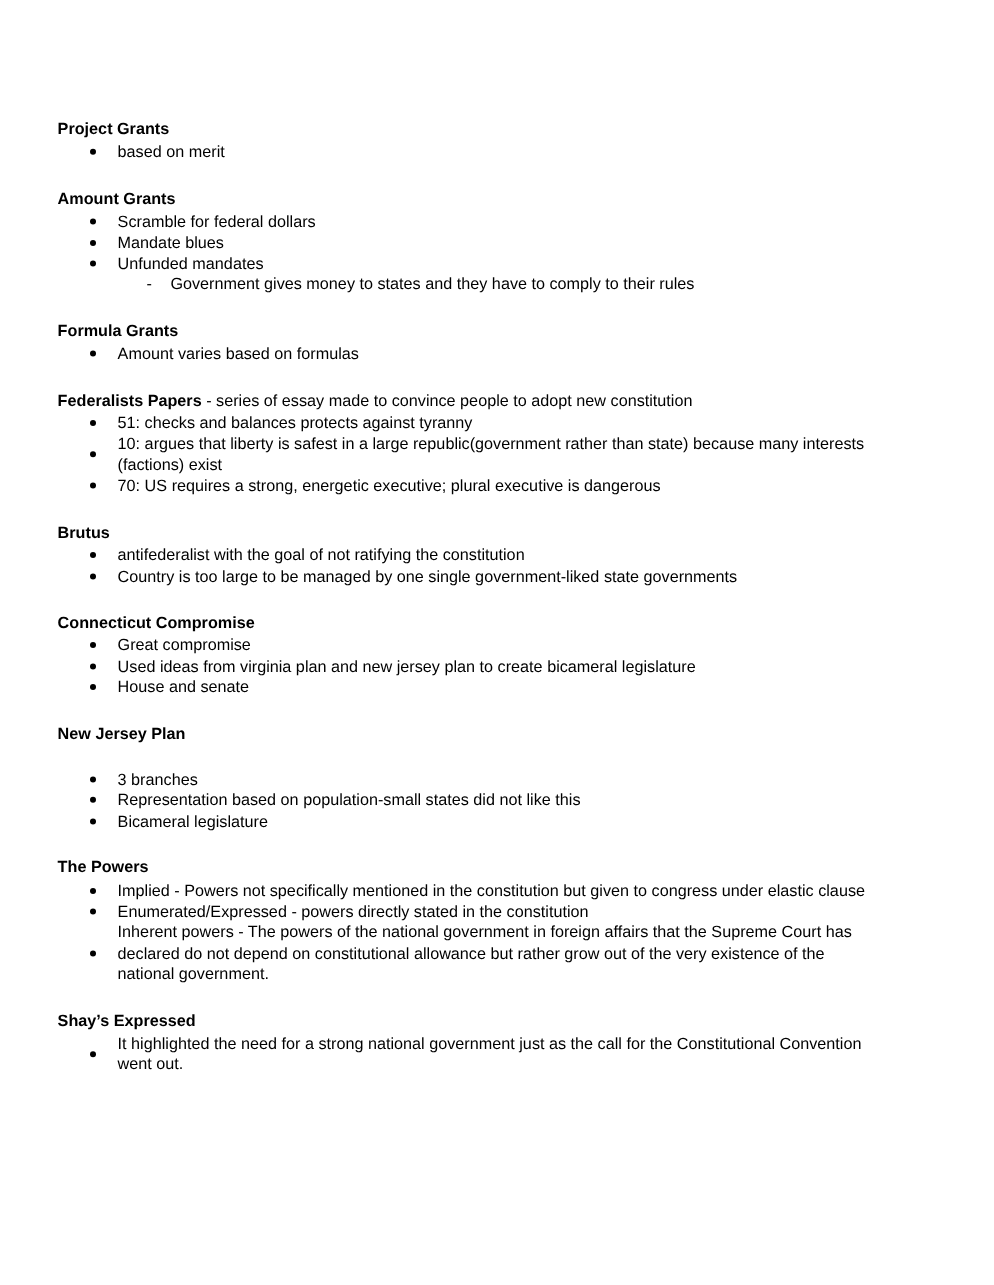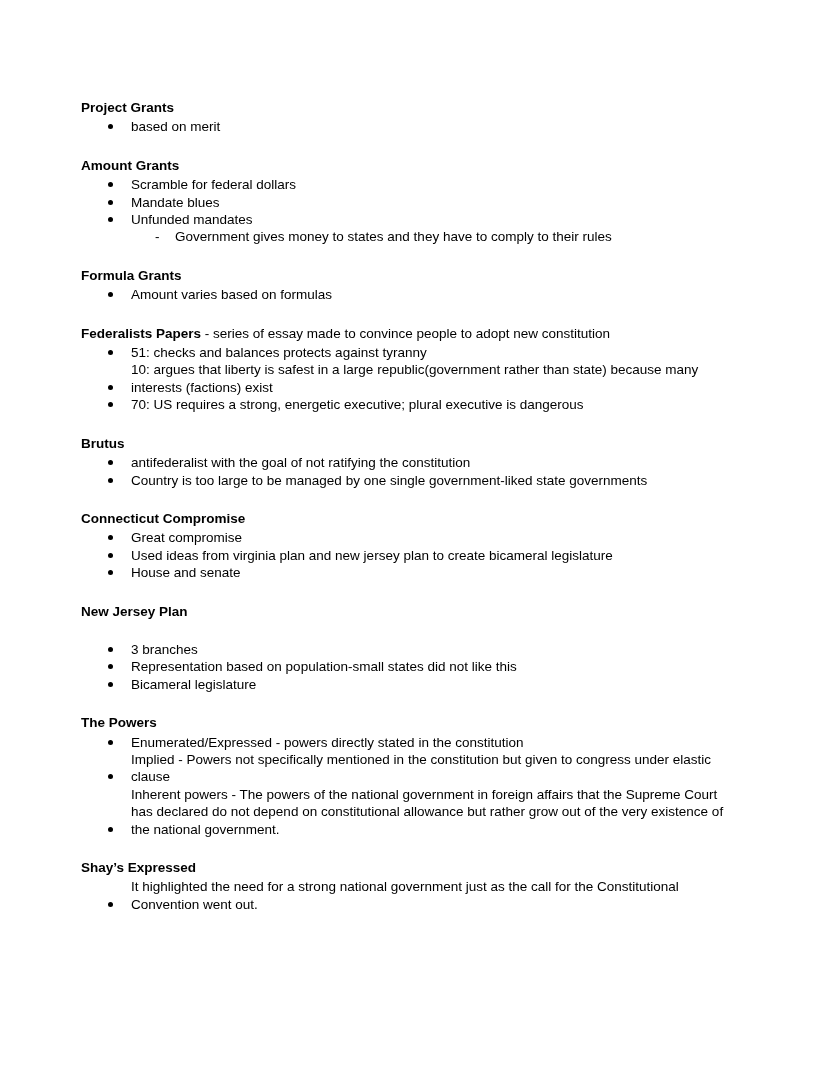--- a/index.html
+++ b/index.html
@@ -12,37 +12,37 @@
     width: 828px;
     min-height: 1071px;
     font-family: "Liberation Sans", sans-serif;
     font-size: 13.5px;
     line-height: 17.4px;
     color: #000000;
   }
   .page {
     width: 828px;
     min-height: 1071px;
-    padding: 99px 100px 60px 81px;
+    padding: 99px 100px 60px 48px;
   }
   .section {
     margin: 0 0 21px 0;
   }
   .heading-line {
     margin: 0 0 2px 0;
   }
   .heading {
     font-weight: 700;
   }
   .suffix {
     font-weight: 400;
   }
   .item {
     display: flex;
-    align-items: flex-end;
+    align-items: center;
   }
   .item > .marker {
     flex: 0 0 24px;
     margin-left: 26px;
     position: relative;
     height: 17.4px;
   }
   .item > .marker::before {
     content: "";
     position: absolute;
@@ -172,25 +172,25 @@
           <span class="marker"></span>
           <span class="item-text">Bicameral legislature</span>
         </div>
       </div>
     </section>
     <section class="section">
       <div class="heading-line"><span class="heading">The Powers</span></div>
       <div class="list">
         <div class="item">
           <span class="marker"></span>
+          <span class="item-text">Implied - Powers not specifically mentioned in the constitution but given to congress under elastic clause</span>
+        </div>
+        <div class="item">
+          <span class="marker"></span>
           <span class="item-text">Enumerated/Expressed - powers directly stated in the constitution</span>
-        </div>
-        <div class="item">
-          <span class="marker"></span>
-          <span class="item-text">Implied - Powers not specifically mentioned in the constitution but given to congress under elastic clause</span>
         </div>
         <div class="item">
           <span class="marker"></span>
           <span class="item-text">Inherent powers - The powers of the national government in foreign affairs that the Supreme Court has declared do not depend on constitutional allowance but rather grow out of the very existence of the national government.</span>
         </div>
       </div>
     </section>
     <section class="section">
       <div class="heading-line"><span class="heading">Shay’s Expressed</span></div>
       <div class="list">

